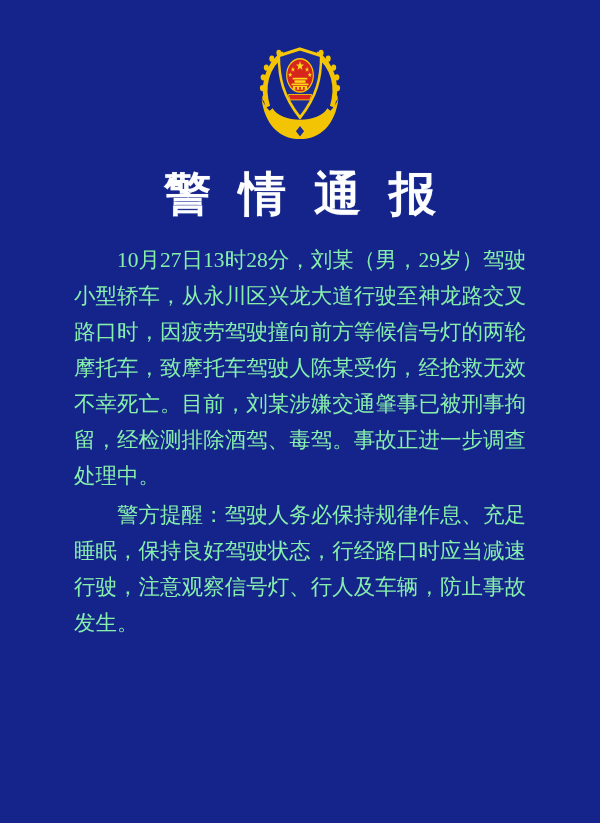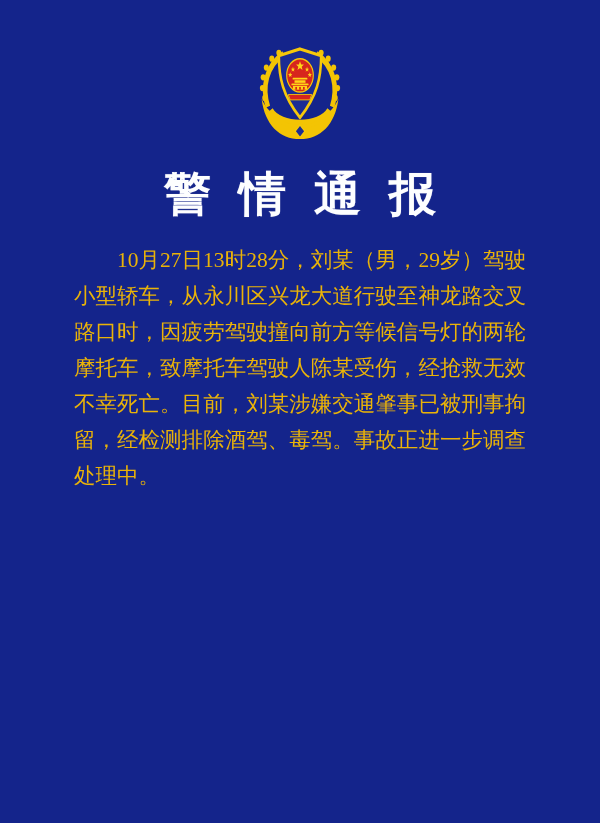--- a/index.html
+++ b/index.html
@@ -35,21 +35,21 @@
     color: #fdfeff;
     text-shadow: 0 0 1px rgba(255,255,255,0.4);
   }
   .body-text {
     position: absolute;
     top: 242px; left: 74px;
     width: 452px;
     font-size: 21.5px;
     line-height: 36px;
     text-align: justify;
-    color: #eab308;
+    color: #86efac;
   }
   .body-text p { margin: 0; text-indent: 2em; }
   .body-text p + p { margin-top: 3px; }
   .signature {
     position: absolute;
     top: 688px; right: 122px;
     width: 172px;
     text-align: center;
     font-size: 21.5px;
     line-height: 37.5px;
@@ -113,16 +113,17 @@
       <path d="M45,51.5 L75,51.5 L72.5,57 L47.5,57 Z" fill="#d7251d" stroke="#f6c80a" stroke-width="1"></path>
 
       <rect x="55.5" y="84.5" width="9" height="9" transform="rotate(45 60 89)" fill="#1b2c94" stroke="#f6c80a" stroke-width="1.6"></rect>
     </svg>
   </div>
 
   <h1 class="title">警情通报</h1>
 
   <div class="body-text">
     <p>10月27日13时28分，刘某（男，29岁）驾驶小型轿车，从永川区兴龙大道行驶至神龙路交叉路口时，因疲劳驾驶撞向前方等候信号灯的两轮摩托车，致摩托车驾驶人陈某受伤，经抢救无效不幸死亡。目前，刘某涉嫌交通肇事已被刑事拘留，经检测排除酒驾、毒驾。事故正进一步调查处理中。</p>
+    <p>警方提醒：驾驶人务必保持规律作息、充足睡眠，保持良好驾驶状态，行经路口时应当减速行驶，注意观察信号灯、行人及车辆，防止事故发生。</p>
   </div>
 
 
 </div>
 
 </body></html>

